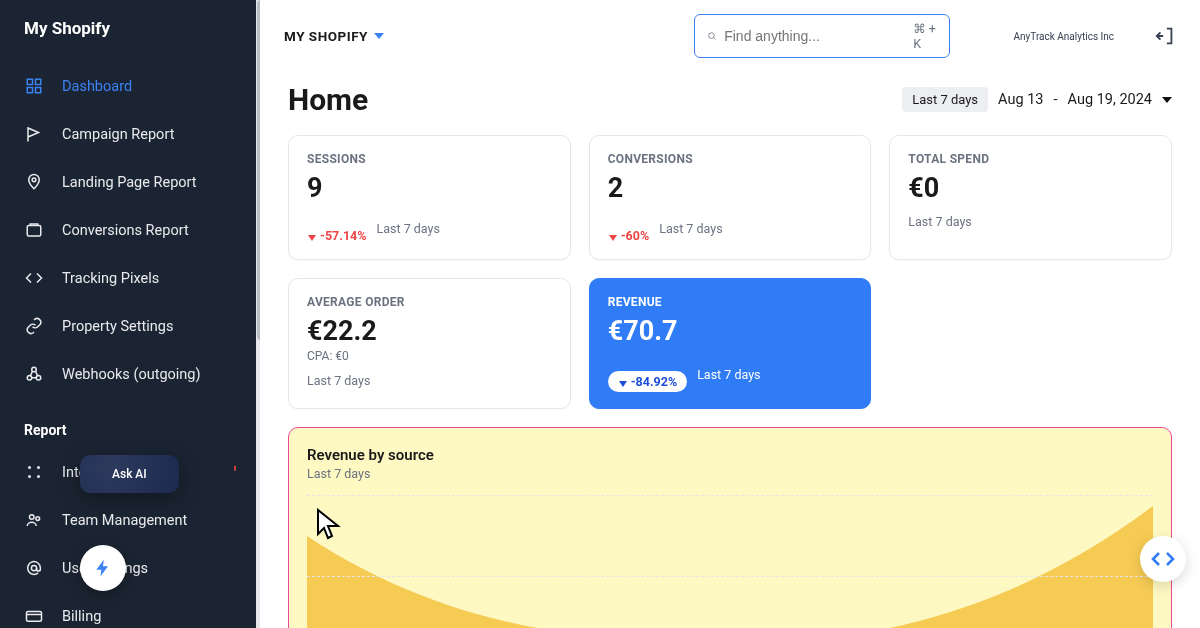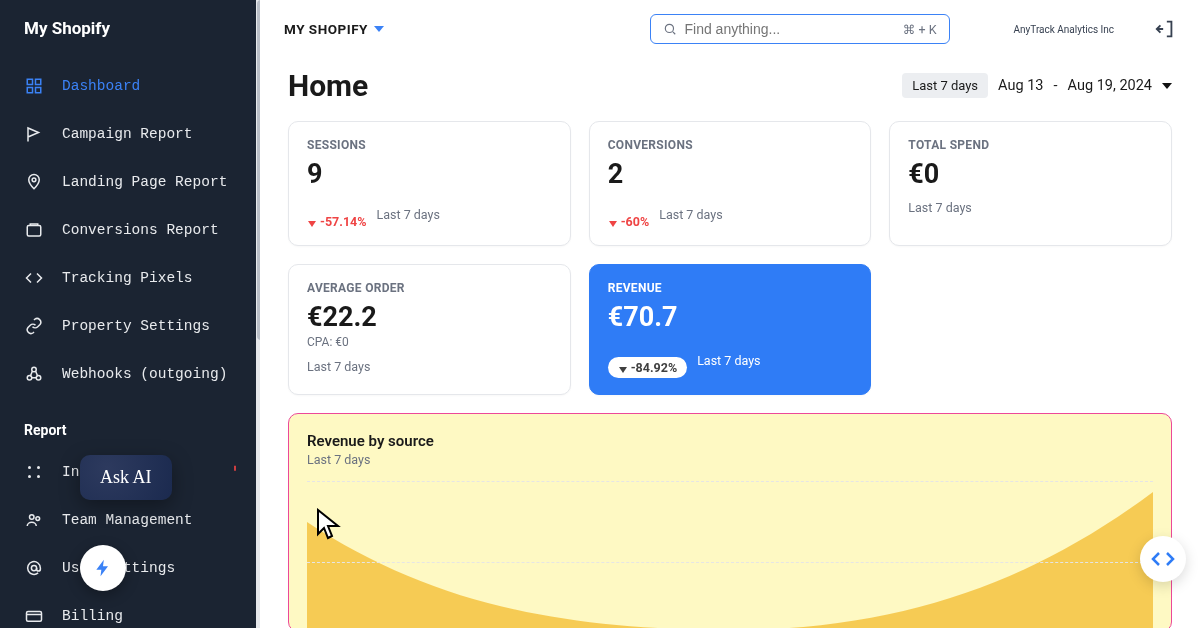--- a/index.html
+++ b/index.html
@@ -1,57 +1,57 @@
 <!DOCTYPE html>
 <html><head>
 <meta charset="utf-8">
 <style>
 * { margin: 0; padding: 0; box-sizing: border-box; }
 body { font-family: -apple-system, BlinkMacSystemFont, "Segoe UI", Roboto, sans-serif; background: #f5f6f8; color: #1a1a1a; width: 1200px; height: 628px; overflow: hidden; position: relative; }
 .app { display: flex; height: 100%; }
 .sidebar { width: 260px; background: #1b2432; color: #fff; display: flex; flex-direction: column; padding: 18px 0 0 0; position: relative; }
 .sidebar-title { font-size: 17px; font-weight: 700; padding: 0 24px 24px 24px; }
 .nav { list-style: none; }
-.nav li { display: flex; align-items: center; gap: 18px; padding: 14px 24px; font-size: 14.5px; cursor: pointer; color: #e8eaed; font-family: Liberation Mono, monospace; }
+.nav li { display: flex; align-items: center; gap: 18px; padding: 14px 24px; font-size: 14.5px; cursor: pointer; color: #e8eaed; }
 .nav li.active { color: #3b82f6; }
 .nav li .icon { width: 20px; height: 20px; display: inline-flex; align-items: center; justify-content: center; }
 .section-heading { padding: 24px 24px 10px 24px; font-size: 14px; font-weight: 700; color: #fff; }
 .main { flex: 1; background: #fff; overflow-y: auto; position: relative; display: flex; flex-direction: column; }
 .topbar { display: flex; align-items: center; padding: 14px 24px; gap: 24px; }
 .breadcrumb { display: flex; align-items: center; gap: 6px; font-size: 13.5px; font-weight: 700; letter-spacing: .5px; color: #1a1a1a; }
 .breadcrumb svg { color: #3b82f6; }
-.search { margin-left: auto; display: flex; align-items: center; border: 1.5px solid #3b82f6; border-radius: 6px; padding: 6px 12px; width: 300px; gap: 8px; color: #6b7280; font-size: 14px; }
+.search { margin-left: auto; display: flex; align-items: center; border: 1.5px solid #3b82f6; border-radius: 6px; padding: 6px 12px; width: 256px; gap: 8px; color: #6b7280; font-size: 14px; }
 .search input { border: none; outline: none; flex: 1; font-size: 14px; color: #6b7280; background: transparent; }
 .search .kbd { margin-left: auto; font-size: 12.5px; color: #6b7280; }
 .company { margin-left: 40px; font-size: 10px; color: #374151; }
 .exit { margin-left: 16px; }
 .content { padding: 10px 28px 0 28px; }
 .page-title-row { display: flex; align-items: center; margin-bottom: 18px; }
 .page-title { font-size: 30px; font-weight: 700; }
 .range { margin-left: auto; display: flex; align-items: center; gap: 10px; font-size: 14.5px; }
 .range .pill { background: #eceef1; border-radius: 4px; padding: 5px 10px; font-size: 13px; }
 .cards { display: grid; grid-template-columns: repeat(3, 1fr); gap: 18px; margin-bottom: 18px; }
 .card { background: #fff; border: 1px solid #e5e7eb; border-radius: 10px; padding: 16px 18px; box-shadow: 0 1px 2px rgba(0,0,0,.03); }
 .card.highlight { background: #2f7cf6; color: #fff; border-color: #2f7cf6; }
 .card .label { font-size: 12px; font-weight: 700; letter-spacing: .3px; color: #6b7280; }
 .card.highlight .label { color: #fff; }
 .card .value { font-size: 27px; font-weight: 700; margin-top: 6px; }
 .card .sub { font-size: 12px; color: #6b7280; margin-top: 2px; }
 .card .foot { display: flex; align-items: center; gap: 10px; margin-top: 10px; font-size: 12.5px; }
 .card .delta { color: #ef4444; font-weight: 700; display: inline-flex; align-items: center; gap: 3px; margin-top: 14px; }
 .card .period { color: #6b7280; font-size: 12.5px; }
 .card.highlight .period { color: #fff; }
-.card.highlight .delta { background: #fff; color: #404040; border-radius: 12px; padding: 3px 10px; }
+.card.highlight .delta { background: #fff; color: #1d4ed8; border-radius: 12px; padding: 3px 10px; }
 .cards2 { display: grid; grid-template-columns: repeat(3, 1fr); gap: 18px; margin-bottom: 18px; }
 .chart-panel { background: #fef9c3; border: 1px solid #ec4899; border-radius: 10px; padding: 18px 18px 0 18px; }
 .chart-title { font-size: 15px; font-weight: 600; }
 .chart-sub { font-size: 12.5px; color: #6b7280; margin-top: 2px; }
 .chart-area { height: 150px; position: relative; margin-top: 14px; border-top: 1px dashed #e5e5e5; }
 .chart-area .grid { position: absolute; left: 0; right: 0; border-top: 1px dashed #e5e5e5; }
-.ask-ai { position: absolute; left: 80px; top: 455px; background: radial-gradient(circle at 30% 30%, #2d3a5e, #1b2a4f); color: #fff; padding: 12px 20px; border-radius: 10px; font-size: 18px; font-weight: 500; box-shadow: 0 6px 20px rgba(0,0,0,.35); z-index: 50; font-family: Liberation Serif, serif; }
+.ask-ai { position: absolute; left: 80px; top: 455px; background: radial-gradient(circle at 30% 30%, #2d3a5e, #1b2a4f); color: #fff; padding: 12px 32px; border-radius: 10px; font-size: 12px; font-weight: 500; box-shadow: 0 6px 20px rgba(0,0,0,.35); z-index: 50; }
 .warn { position: absolute; left: 225px; top: 460px; color: #ef4444; z-index: 40; }
 .fab { position: absolute; left: 80px; top: 545px; width: 46px; height: 46px; border-radius: 50%; background: #fff; display: flex; align-items: center; justify-content: center; box-shadow: 0 4px 14px rgba(0,0,0,.3); z-index: 50; color: #3b82f6; font-size: 20px; }
 .fab2 { position: absolute; right: 14px; bottom: 46px; width: 46px; height: 46px; border-radius: 50%; background: #fff; display: flex; align-items: center; justify-content: center; box-shadow: 0 4px 14px rgba(0,0,0,.15); z-index: 50; color: #2f7cf6; }
 .cursor { position: absolute; left: 316px; top: 508px; z-index: 60; }
 .scrollbar { position: absolute; left: 256px; top: 0; width: 10px; height: 100%; background: #e6e8eb; }
 .scrollbar .thumb { position: absolute; left: 1px; top: 0; width: 8px; height: 340px; background: #b9bec6; border-radius: 4px; }
 svg { display: block; }
 </style>
 </head>
 <body>

